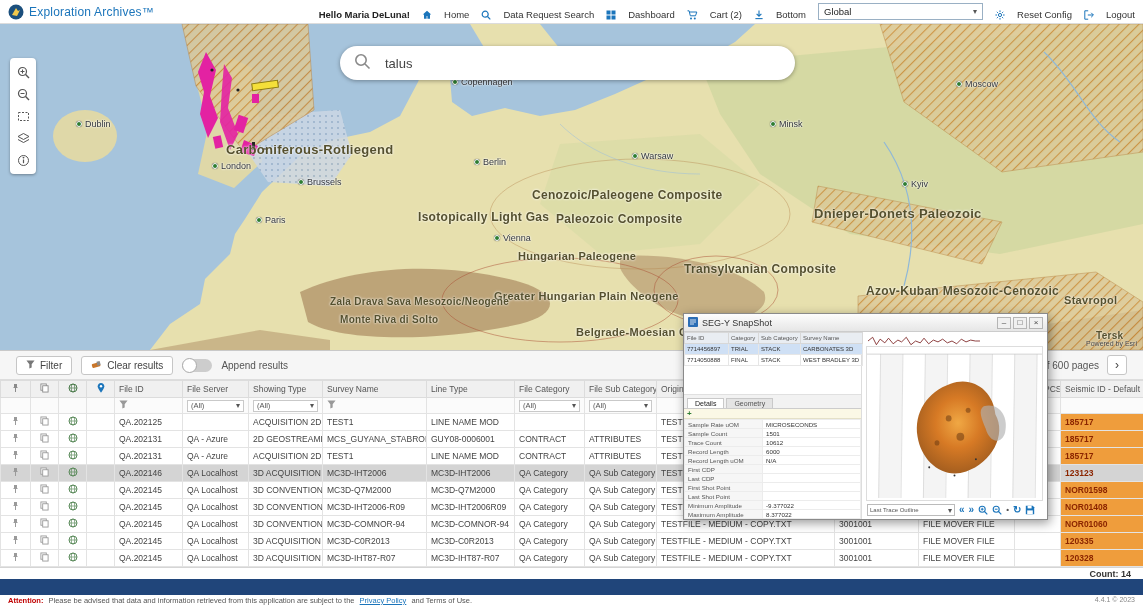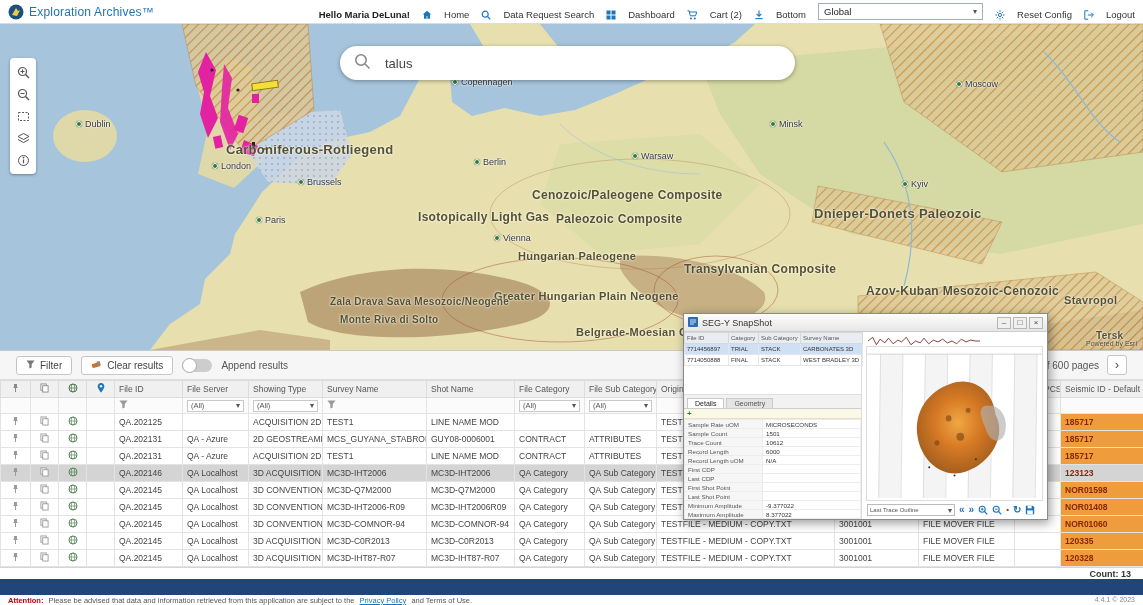--- a/index.html
+++ b/index.html
@@ -443,21 +443,21 @@
                 <line x1="1" y1="5" x2="9" y2="5" stroke="#4a7a4a" stroke-width="0.7"></line>
               </svg></span></th>
         <th class="c-i"><span><svg width="8" height="10" viewBox="0 0 8 10">
                 <path d="M4 0C2 0 .7 1.4.7 3.2.7 5.5 4 9.6 4 9.6S7.3 5.5 7.3 3.2C7.3 1.4 6 0 4 0z" fill="#1b75bb"></path>
                 <circle cx="4" cy="3.2" r="1.2" fill="#fff"></circle>
               </svg></span></th>
         <th>File ID</th>
         <th>File Server</th>
         <th>Showing Type</th>
         <th>Survey Name</th>
-        <th>Shot Name</th>
+        <th>Line Type</th>
         <th>File Category</th>
         <th>File Sub Category</th>
         <th>Original File Name</th>
         <th></th>
         <th></th>
         <th>Origin PCS</th>
         <th>Seismic ID - Default</th>
       </tr>
       <tr class="frow">
         <td class="c-i"></td>
@@ -820,21 +820,21 @@
           <td>3001001</td>
           <td>FILE MOVER FILE</td>
           <td></td>
           <td class="hl">120328</td>
         </tr>
 
     </tbody>
   </table>
 
   <div class="countstrip">
-    <span>Count: 13</span>
+    <span>Count: 14</span>
   </div>
   <div class="navy"></div>
   <div class="foot">
     <span>
       <span class="notice-prefix">Attention:</span>
       <span>Please be advised that data and information retrieved from this application are subject to the</span>
       <span class="notice-link">Privacy Policy</span>
       <span>and Terms of Use.</span>
     </span>
     <span class="version">4.4.1 © 2023</span>

